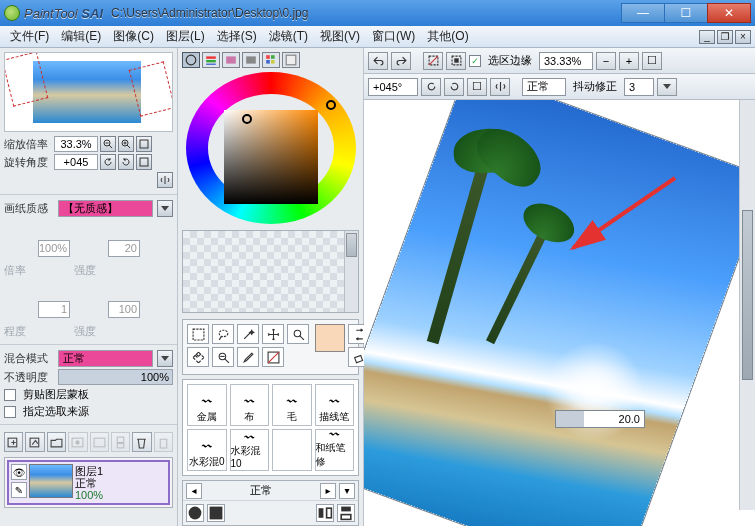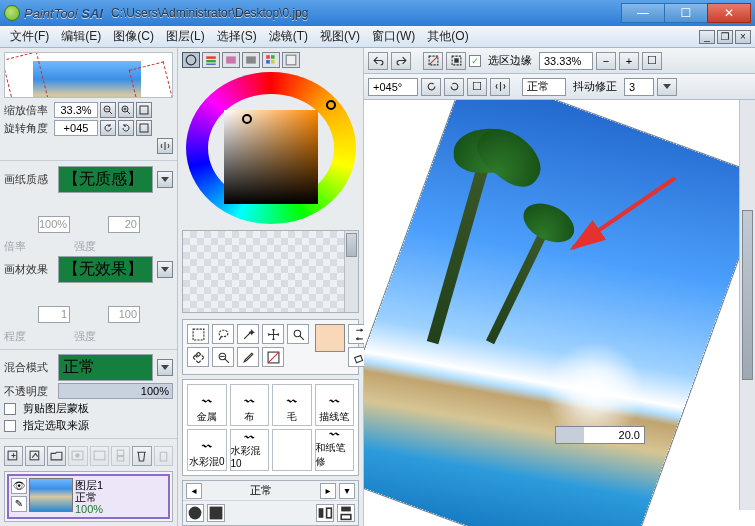--- a/index.html
+++ b/index.html
@@ -40,21 +40,21 @@
   .navrow { display:flex; align-items:center; gap:2px; margin-bottom:2px; font-size:11px; }
   .navrow .label { width:48px; color:#333; }
   .navrow .valbox { width:44px; height:16px; border:1px solid #9aa3ad; background:#fff; text-align:center; line-height:14px; font-size:11px; }
   .sqbtn { width:16px; height:16px; border:1px solid #7a838d; background:linear-gradient(#f2f5f8,#c7d0d9); display:flex; align-items:center; justify-content:center; font-size:10px; }
   .sqbtn svg { width:10px; height:10px; }
 
   .divider { height:1px; background:#c6ccd3; margin:4px 0; }
 
   .proprow { display:flex; align-items:center; font-size:11px; padding:1px 4px; gap:4px; }
   .proprow .plabel { width:50px; color:#333; }
-  .proprow .pselect { flex:1; height:27px; border:1px solid #9aa3ad; background:#15803d; display:flex; align-items:center; padding:0 4px; justify-content:space-between; font-size:16px; }
+  .proprow .pselect { flex:1; height:17px; border:1px solid #9aa3ad; background:#ec4899; display:flex; align-items:center; padding:0 4px; justify-content:space-between; font-size:11px; }
   .proprow .dropbtn { width:16px; height:17px; border:1px solid #7a838d; background:linear-gradient(#f2f5f8,#c7d0d9); display:flex; align-items:center; justify-content:center; }
   .proprow .numfield { width:32px; height:17px; border:1px solid #9aa3ad; background:#fff; text-align:right; padding-right:2px; line-height:15px; color:#999; }
   .proprow .numlabel { width:30px; color:#9ea6ae;margin-top:44px; }
   .tri { width:0; height:0; border-left:4px solid transparent; border-right:4px solid transparent; border-top:5px solid #444; }
 
   .slider { flex:1; height:16px; border:1px solid #9aa3ad; background:#fff; position:relative; }
   .slider .fill { position:absolute; left:0; top:0; bottom:0; background:#c8d2de; }
   .slider .sval { position:absolute; right:3px; top:0; font-size:11px; line-height:14px; }
 
   .checkbox { width:12px; height:12px; border:1px solid #7a838d; background:#fff; display:inline-block; margin-right:3px; }
@@ -128,21 +128,21 @@
 
   .rotimg { position:absolute; left:20px; top:10px; width:320px; height:430px; transform:rotate(20deg); transform-origin: 50% 50%; overflow:hidden; box-shadow:0 0 0 1px #7c8790; }
   .rotimg .sky { position:absolute; inset:0; background:linear-gradient(170deg, #1f63c9 0%, #4b9ffc 35%, #9ed2ff 55%, #ffffff 62%, #b4e0ff 64%, #c1a46f 66%, #d6c594 72%, #2c9bdc 82%, #0d6cb6 100%); }
   .rotimg .sun { position:absolute; right:40px; top:210px; width:100px; height:100px; background:radial-gradient(circle, #fff 0%, rgba(255,255,255,0.7) 30%, rgba(255,255,255,0) 70%); }
   .rotimg .palm1 { position:absolute; left:48px; top:60px; width:12px; height:210px; background:linear-gradient(#3d5b2a,#22401a); transform:rotate(-4deg); }
   .rotimg .palm1::before, .rotimg .palm1::after { content:""; position:absolute; top:-12px; left:-28px; width:70px; height:44px; background:radial-gradient(ellipse at 50% 100%, #2f7a2a, #124a14); border-radius:50% 50% 40% 40%; transform:rotate(-18deg); }
   .rotimg .palm1::after { left:-6px; transform:rotate(22deg); }
   .rotimg .palm2 { position:absolute; left:118px; top:110px; width:9px; height:140px; background:linear-gradient(#3d5b2a,#22401a); transform:rotate(6deg); }
   .rotimg .palm2::before { content:""; position:absolute; top:-10px; left:-22px; width:54px; height:34px; background:radial-gradient(ellipse at 50% 100%, #2f7a2a, #124a14); border-radius:50%; }
 
-  .floatval { position:absolute; right:110px; top:326px; width:90px; height:18px; border:1px solid #7d8791; background:#fff; display:flex; align-items:center; }
+  .floatval { position:absolute; right:110px; top:310px; width:90px; height:18px; border:1px solid #7d8791; background:#fff; display:flex; align-items:center; }
   .floatval .fill { height:100%; width:32%; background:#c6cfd9; }
   .floatval .txt { position:absolute; right:4px; top:0; font-size:11px; line-height:16px; }
 
   .redarrow { position:absolute; right:70px; top:70px; width:130px; height:90px; }
   .redarrow svg { width:100%; height:100%; }
 </style>
 </head>
 <body>
 
 <div class="titlebar">
@@ -255,29 +255,20 @@
           <div class="tri"></div>
         </div>
     </div>
     <div class="proprow">
       <div class="numlabel">倍率</div>
       <div class="numfield">100%</div>
       <div class="numlabel">强度</div>
       <div class="numfield">20</div>
     </div>
     <div class="proprow">
-      <div class="plabel">画材效果</div>
-      <div class="pselect">
-          <span>【无效果】</span>
-        </div>
-      <div class="dropbtn">
-          <div class="tri"></div>
-        </div>
-    </div>
-    <div class="proprow">
       <div class="numlabel disabled">程度</div>
       <div class="numfield">1</div>
       <div class="numlabel disabled">强度</div>
       <div class="numfield">100</div>
     </div>
 
     <div class="divider"></div>
 
     <div class="proprow">
       <div class="plabel">混合模式</div>

